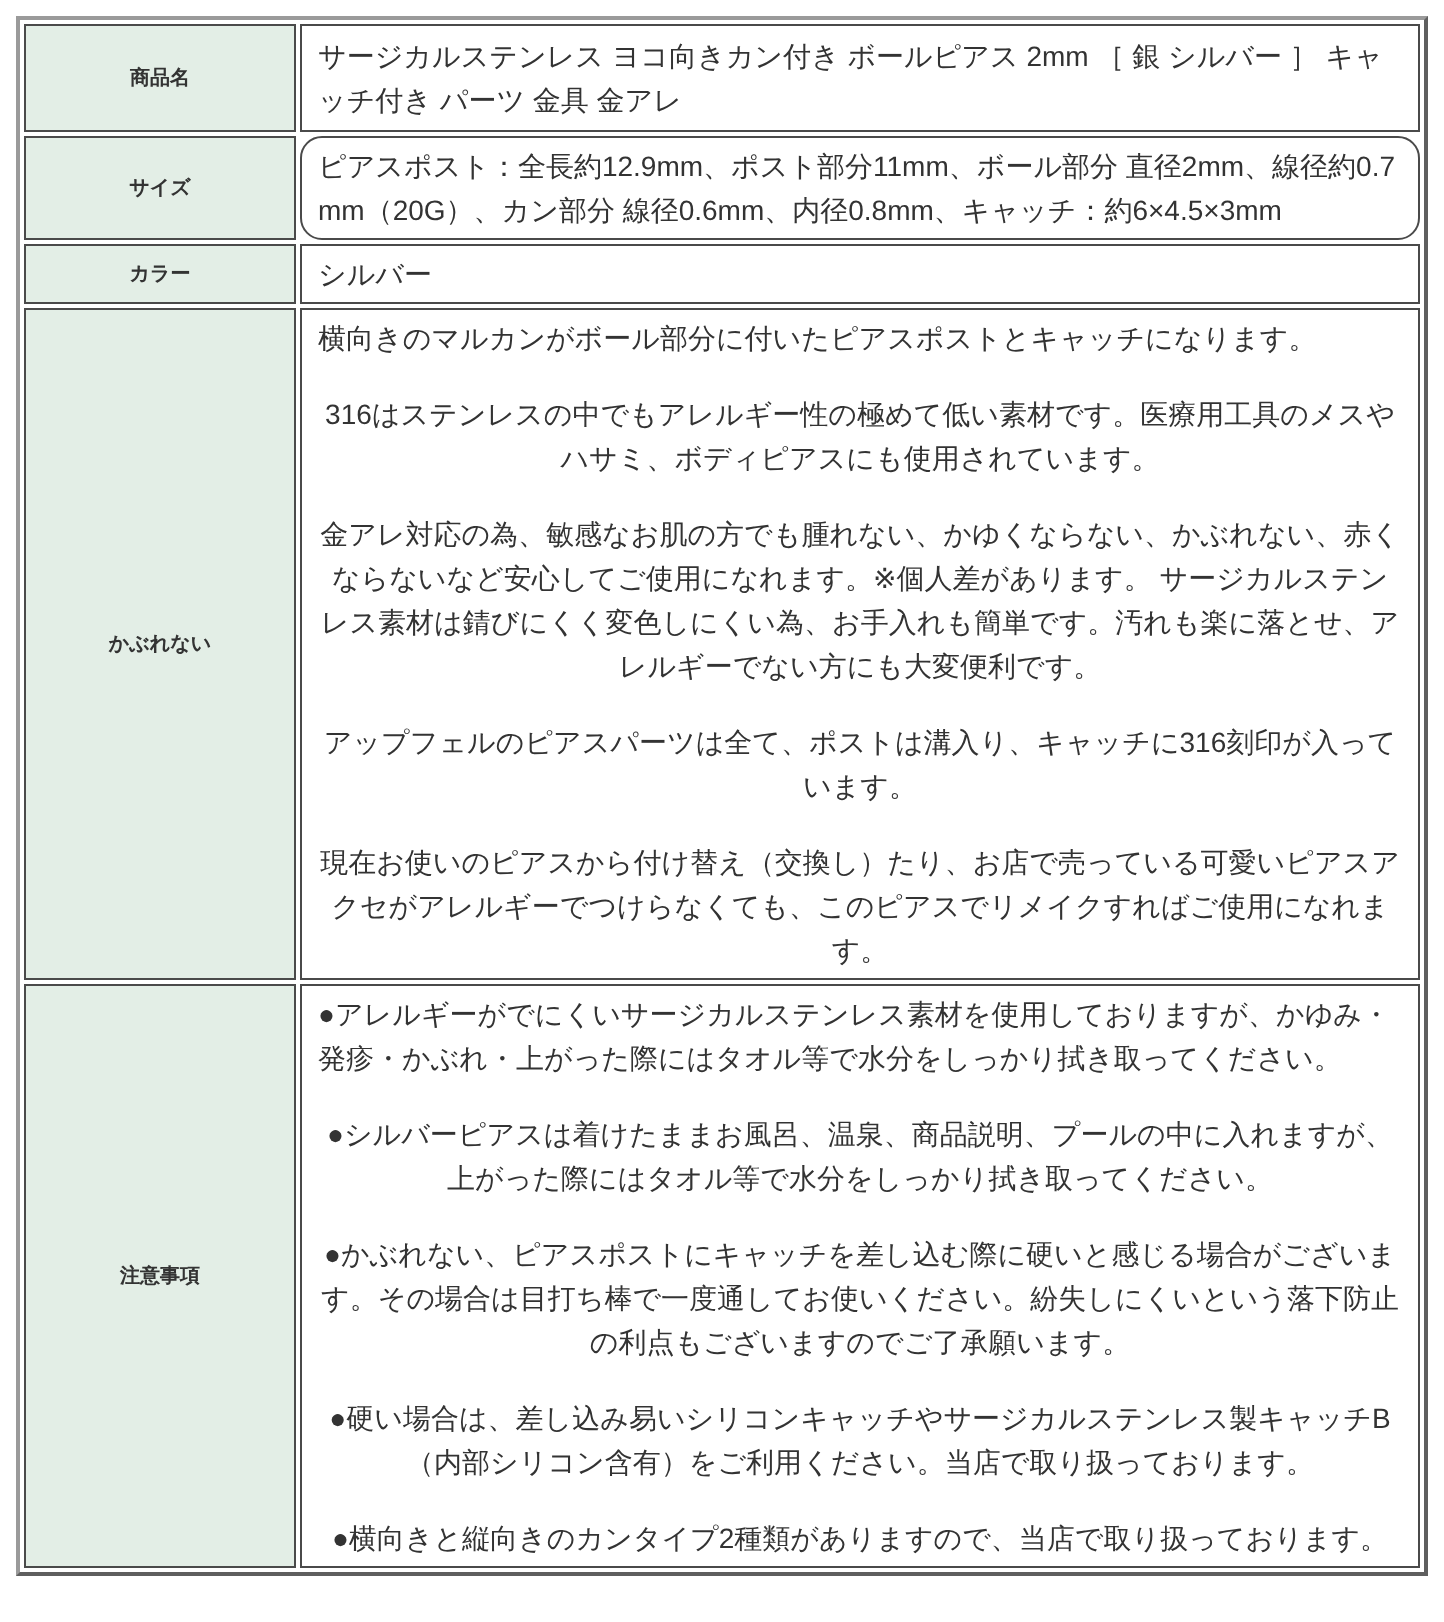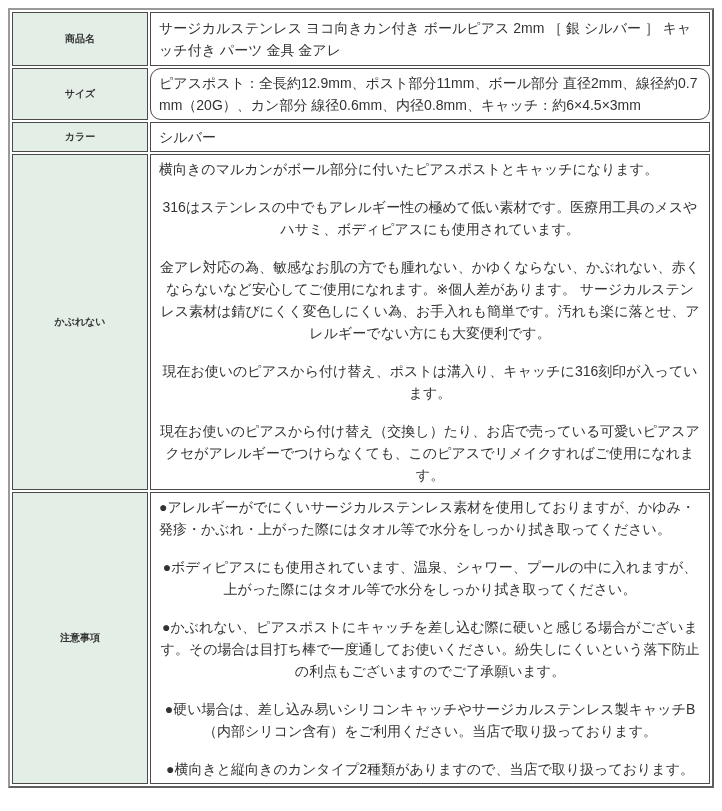--- a/index.html
+++ b/index.html
@@ -81,29 +81,29 @@
       <td class="spec-value">
           <p>シルバー</p>
         </td>
     </tr>
     <tr class="row-desc">
       <th class="spec-header">かぶれない</th>
       <td class="spec-value">
           <p>横向きのマルカンがボール部分に付いたピアスポストとキャッチになります。</p>
           <p>316はステンレスの中でもアレルギー性の極めて低い素材です。医療用工具のメスやハサミ、ボディピアスにも使用されています。</p>
           <p>金アレ対応の為、敏感なお肌の方でも腫れない、かゆくならない、かぶれない、赤くならないなど安心してご使用になれます。※個人差があります。 サージカルステンレス素材は錆びにくく変色しにくい為、お手入れも簡単です。汚れも楽に落とせ、アレルギーでない方にも大変便利です。</p>
-          <p>現在お使いのピアスから付け替え、ポストは溝入り、キャッチに316刻印が入っています。</p>
+          <p>アップフェルのピアスパーツは全て、ポストは溝入り、キャッチに316刻印が入っています。</p>
           <p>現在お使いのピアスから付け替え（交換し）たり、お店で売っている可愛いピアスアクセがアレルギーでつけらなくても、このピアスでリメイクすればご使用になれます。</p>
         </td>
     </tr>
     <tr class="row-caution">
       <th class="spec-header">注意事項</th>
       <td class="spec-value">
           <p>●アレルギーがでにくいサージカルステンレス素材を使用しておりますが、かゆみ・発疹・かぶれ・上がった際にはタオル等で水分をしっかり拭き取ってください。</p>
-          <p>●ボディピアスにも使用されています、温泉、シャワー、プールの中に入れますが、上がった際にはタオル等で水分をしっかり拭き取ってください。</p>
+          <p>●シルバーピアスは着けたままお風呂、温泉、商品説明、プールの中に入れますが、上がった際にはタオル等で水分をしっかり拭き取ってください。</p>
           <p>●かぶれない、ピアスポストにキャッチを差し込む際に硬いと感じる場合がございます。その場合は目打ち棒で一度通してお使いください。紛失しにくいという落下防止の利点もございますのでご了承願います。</p>
           <p>●硬い場合は、差し込み易いシリコンキャッチやサージカルステンレス製キャッチB（内部シリコン含有）をご利用ください。当店で取り扱っております。</p>
           <p>●横向きと縦向きのカンタイプ2種類がありますので、当店で取り扱っております。</p>
         </td>
     </tr>
 
   </tbody>
 </table>
 
 </body></html>

